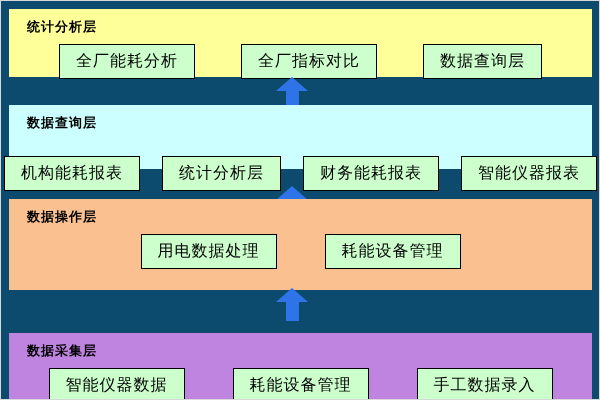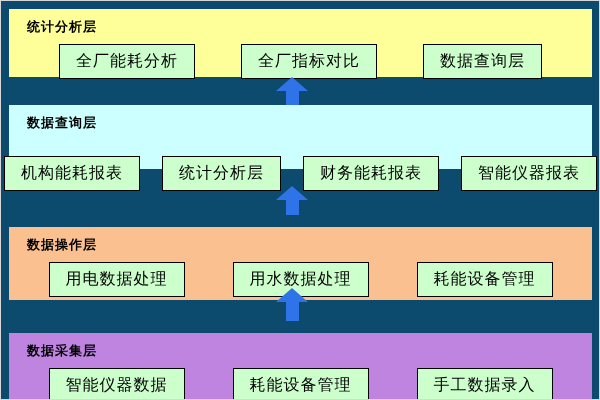--- a/index.html
+++ b/index.html
@@ -17,21 +17,21 @@
 
   .band {
     position: absolute;
     left: 8px;
     width: 583px;
     box-sizing: border-box;
     padding: 9px 0 0 18px;
   }
   .band-statistics { top: 8px;   height: 68px; background: #FFFF99; }
   .band-query      { top: 104px; height: 64px; background: #CCFFFF; }
-  .band-operation  { top: 226px; height: 73px; background: #FAC090; }
+  .band-operation  { top: 198px; height: 91px; background: #FAC090; }
   .band-collection { top: 332px; height: 76px; background: #BE84E0; }
 
   .band-label {
     font-size: 13px;
     font-weight: bold;
     color: #000000;
     letter-spacing: 1px;
   }
 
   .items {
@@ -113,21 +113,20 @@
 
   <div class="arrow arrow-2">
     <div class="head"></div>
     <div class="shaft"></div>
   </div>
 
   <div class="band band-operation">
     <div class="band-label">数据操作层</div>
     <div class="items">
       <div class="item">用电数据处理</div>
-      <div class="item">用水数据处理</div>
       <div class="item">耗能设备管理</div>
     </div>
   </div>
 
   <div class="arrow arrow-3">
     <div class="head"></div>
     <div class="shaft"></div>
   </div>
 
   <div class="band band-collection">

